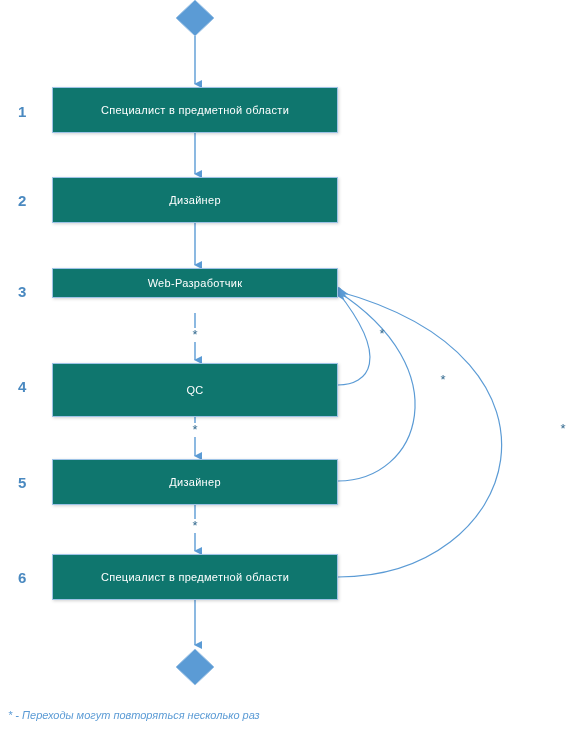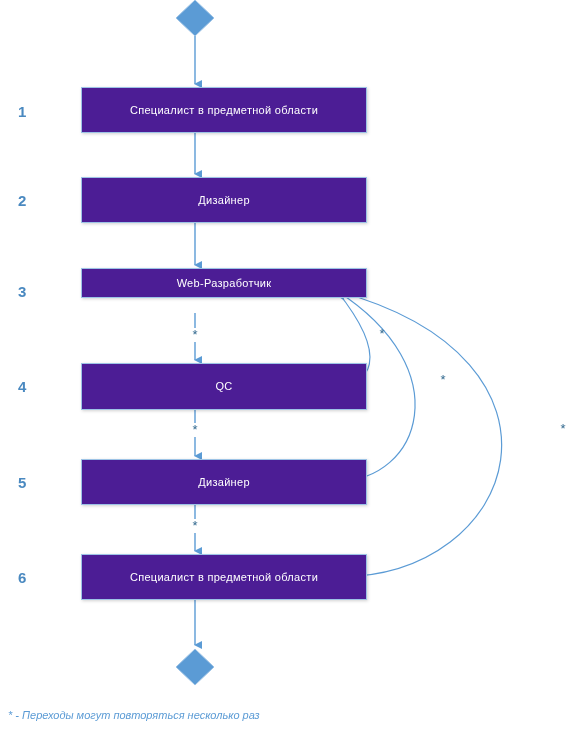--- a/index.html
+++ b/index.html
@@ -17,27 +17,26 @@
   #canvas {
     position: absolute;
     left: 0;
     top: 0;
     width: 577px;
     height: 736px;
   }
   .stage {
     position: absolute;
     box-sizing: border-box;
-    background: #4c1d95;
+    background: #0f766e;
     border: 1px solid #9DC3E6;
     box-shadow: 1px 1px 3px rgba(0,0,0,0.18);
     display: flex;
     align-items: center;
     justify-content: center;
-    margin-left: 29px;
   }
   .stage-label {
     color: #ffffff;
     font-size: 11px;
     font-family: "Liberation Sans", sans-serif;
     letter-spacing: 0.3px;
     white-space: nowrap;
     line-height: 1;
   }
   .step-num {
@@ -108,21 +107,21 @@
 
 <div class="stage" style="left:52px; top:87px; width:286px; height:46px;">
   <span class="stage-label">Специалист в предметной области</span>
 </div>
 <div class="stage" style="left:52px; top:177px; width:286px; height:46px;">
   <span class="stage-label">Дизайнер</span>
 </div>
 <div class="stage" style="left:52px; top:268px; width:286px; height:30px;">
   <span class="stage-label">Web-Разработчик</span>
 </div>
-<div class="stage" style="left:52px; top:363px; width:286px; height:47px;">
+<div class="stage" style="left:52px; top:363px; width:286px; height:54px;">
   <span class="stage-label">QC</span>
 </div>
 <div class="stage" style="left:52px; top:459px; width:286px; height:46px;">
   <span class="stage-label">Дизайнер</span>
 </div>
 <div class="stage" style="left:52px; top:554px; width:286px; height:46px;">
   <span class="stage-label">Специалист в предметной области</span>
 </div>
 
 <div class="asterisk" style="left:189px; top:328px; width:12px;">*</div>

